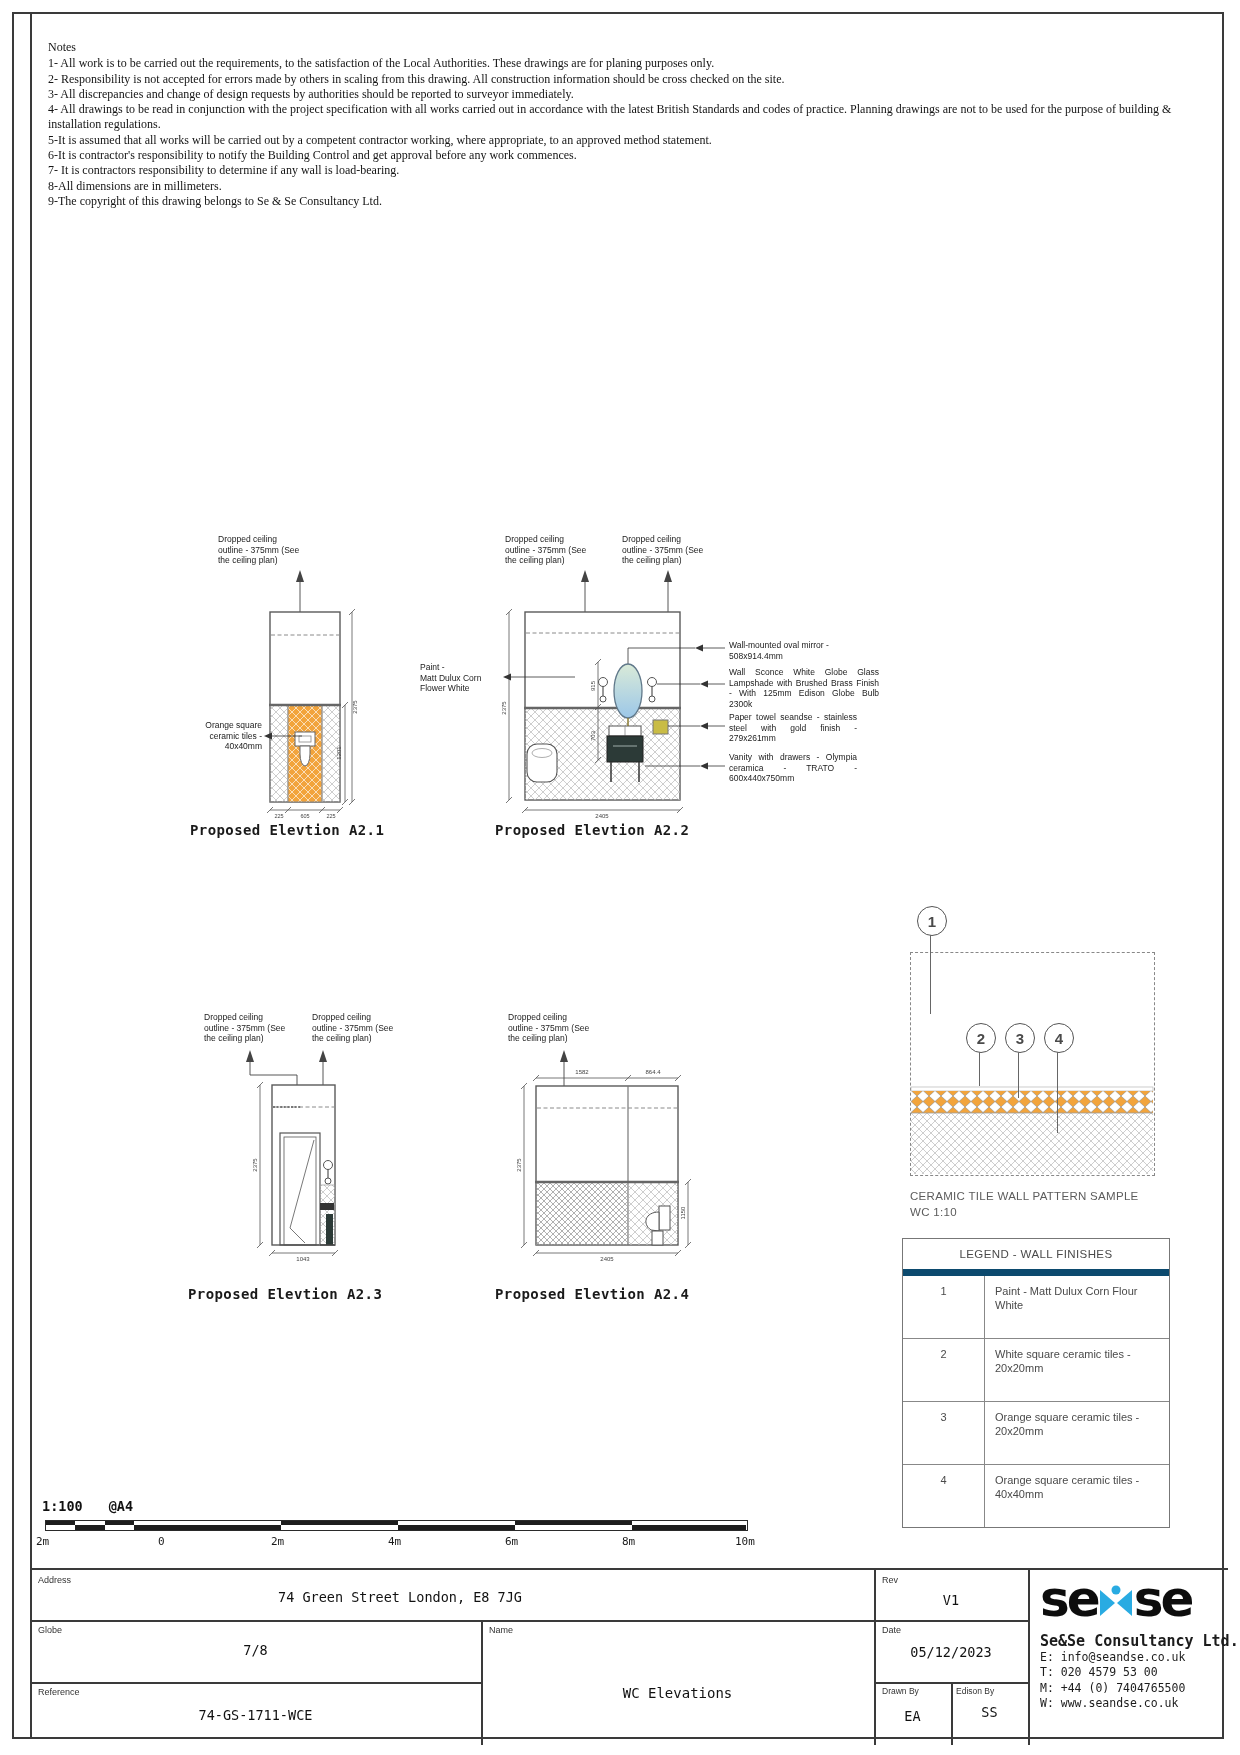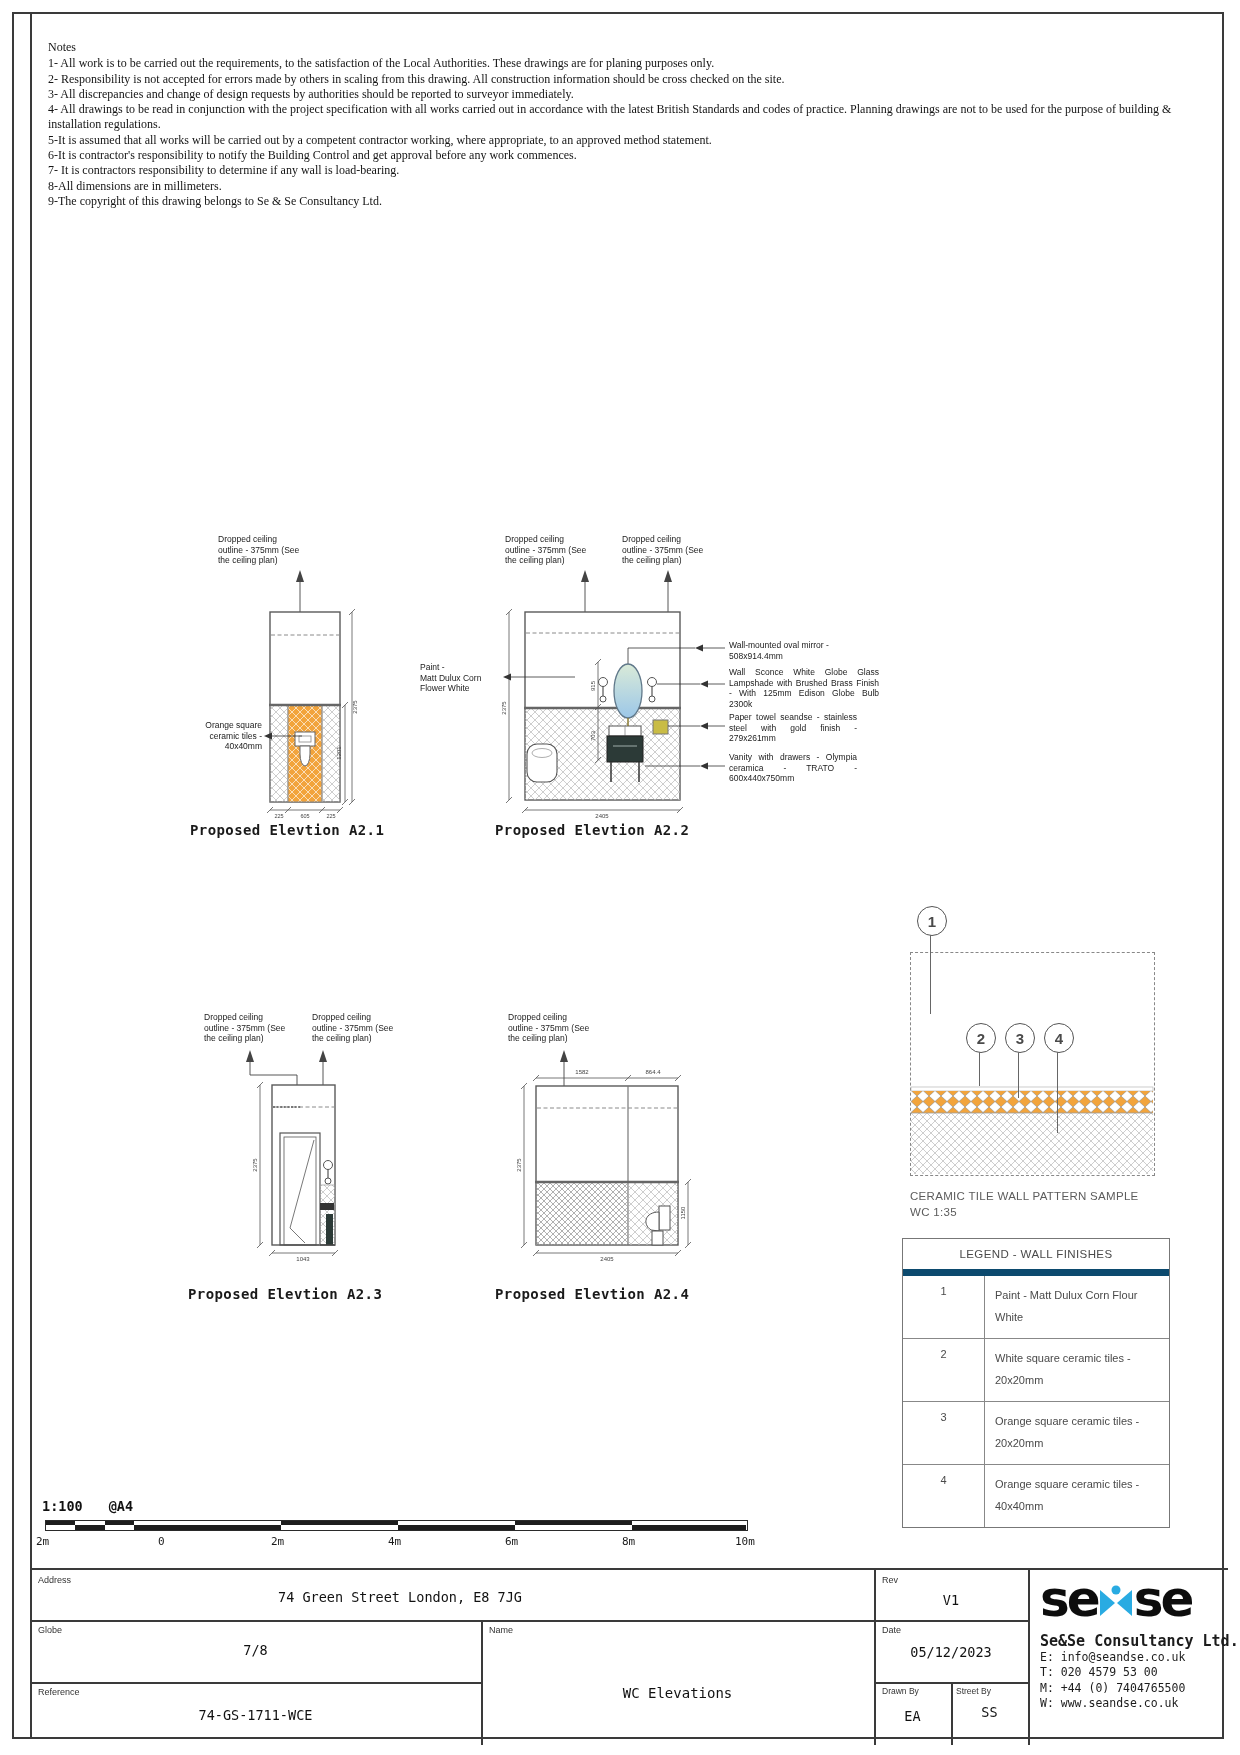--- a/index.html
+++ b/index.html
@@ -31,21 +31,21 @@
   .caption{position:absolute;left:910px;top:1188px;font-family:"Liberation Sans",sans-serif;
            font-size:11.5px;letter-spacing:.3px;color:#5c5c5c;line-height:16px;}
   
   .legend{position:absolute;left:902px;top:1238px;width:268px;border:1.3px solid #777;
           box-sizing:border-box;font-family:"Liberation Sans",sans-serif;color:#4a4a4a;}
   .legend .hd{height:30px;border-bottom:7px solid #0c4a6e;display:flex;align-items:center;
               justify-content:center;font-size:11.5px;letter-spacing:.4px;}
   .lrow{display:flex;height:62px;border-bottom:1px solid #888;}
   .lrow:last-child{border-bottom:none;}
   .lnum{width:82px;border-right:1px solid #888;text-align:center;padding-top:9px;font-size:11px;box-sizing:border-box;}
-  .ldesc{flex:1;padding:8px 8px 0 10px;font-size:11px;line-height:22px;box-sizing:border-box;}
+  .ldesc{flex:1;padding:8px 8px 0 10px;font-size:11px;line-height:14px;box-sizing:border-box;}
   
   .ratio{position:absolute;left:42px;top:1498px;font-size:13.5px;font-weight:600;color:#111;}
   .ratio span{margin-right:26px;}
   .sbar{position:absolute;left:45px;top:1520px;width:703px;height:11px;border:1.2px solid #2a2a2a;box-sizing:border-box;}
   .srow{display:flex;height:4.3px;}
   .srow div{height:100%;}
   .b{background:#1d1d1d;} .w{background:#fff;}
   .sblabel{position:absolute;top:1535px;font-size:11px;color:#1a1a1a;}
   
   .tblock{position:absolute;left:30px;top:1568px;width:1198px;height:175px;border-top:2px solid #3a3a3a;box-sizing:border-box;}
@@ -346,21 +346,21 @@
     <svg style="left:0;top:0" width="242" height="221" viewBox="0 0 242 221">
       <rect x="0" y="0" width="242" height="134" fill="#fff"></rect>
       <rect x="0" y="134" width="242" height="4" fill="#fff" stroke="#aaa" stroke-width="0.6"></rect>
       <rect x="0" y="138" width="242" height="22" fill="url(#diamonds)"></rect>
       <rect x="0" y="160" width="242" height="61" fill="url(#hatch)"></rect>
       <line x1="0" y1="160" x2="242" y2="160" stroke="#999" stroke-width="0.8"></line>
     </svg>
   </div>
   <div class="caption">
     <div>CERAMIC TILE WALL PATTERN SAMPLE</div>
-    <div>WC 1:35</div>
+    <div>WC 1:10</div>
   </div>
 
   <div class="legend">
     <div class="hd">LEGEND - WALL FINISHES</div>
     <div class="lrow">
       <div class="lnum">1</div>
       <div class="ldesc">Paint - Matt Dulux Corn Flour White</div>
     </div>
     <div class="lrow">
       <div class="lnum">2</div>
@@ -434,21 +434,21 @@
 
     <div class="tb-label" style="left:852px;top:5px">Rev</div>
     <div class="tb-val" style="left:844px;top:22px;width:154px">V1</div>
 
     <div class="tb-label" style="left:852px;top:55px">Date</div>
     <div class="tb-val" style="left:844px;top:74px;width:154px">05/12/2023</div>
 
     <div class="tb-label" style="left:852px;top:116px;font-size:8.5px">Drawn By</div>
     <div class="tb-val" style="left:844px;top:138px;width:77px">EA</div>
 
-    <div class="tb-label" style="left:926px;top:116px;font-size:8.5px">Street By</div>
+    <div class="tb-label" style="left:926px;top:116px;font-size:8.5px">Edison By</div>
     <div class="tb-val" style="left:921px;top:134px;width:77px">SS</div>
   </div>
 
   <div class="logo">
     <span>se</span>
       <svg width="38" height="40" viewBox="0 0 38 40">
         <polygon points="3,8 18,21 3,34" fill="#29ABE2"></polygon>
         <polygon points="35,8 20,21 35,34" fill="#29ABE2"></polygon>
         <circle cx="19" cy="8" r="4.5" fill="#29ABE2"></circle>
       </svg>

